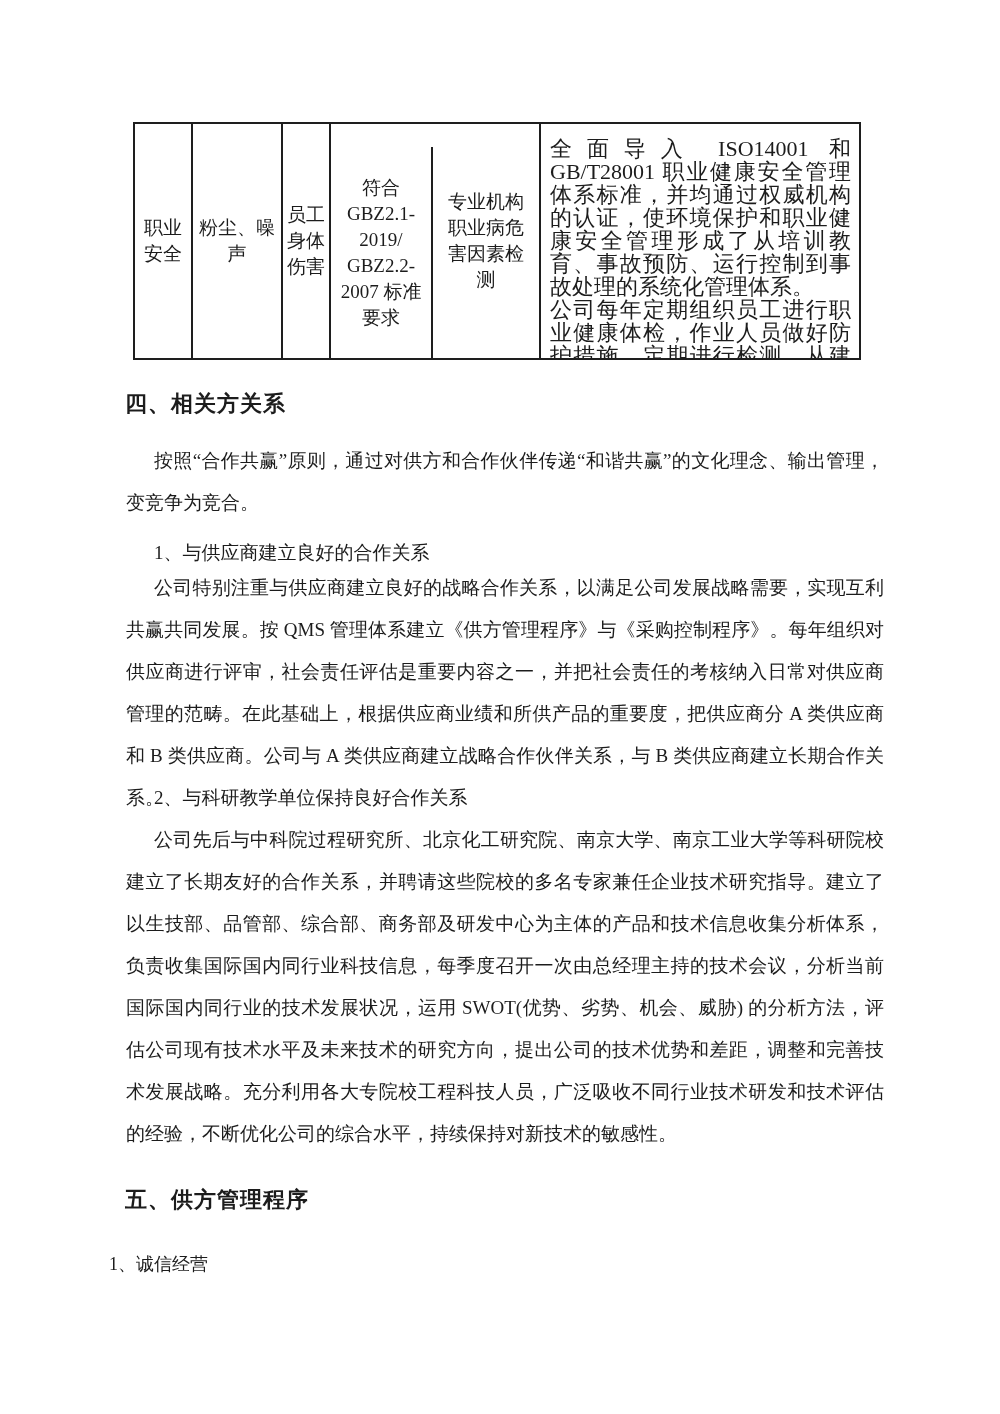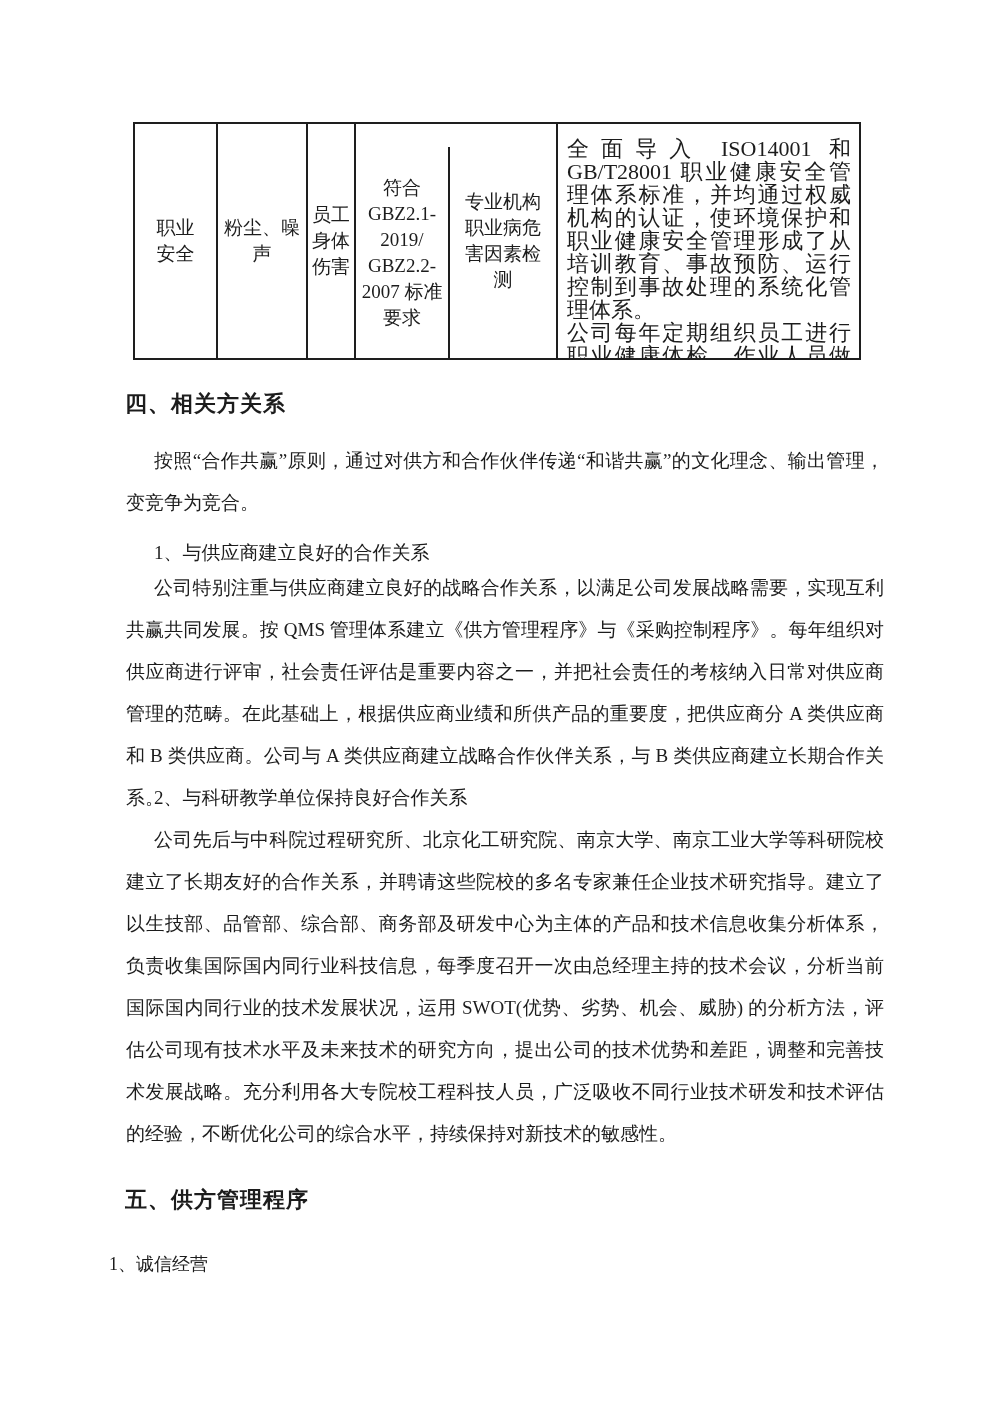--- a/index.html
+++ b/index.html
@@ -31,24 +31,24 @@
     align-items: center;
     justify-content: center;
     text-align: center;
     white-space: pre-line;
     font-size: 19px;
     line-height: 26px;
     overflow: hidden;
     padding: 2px;
   }
   .cell:last-child { border-right: none; }
-  .c1 { width: 83px; }
+  .c1 { width: 58px; }
   .c2 { width: 90px; }
   .c3 { width: 48px; }
-  .c4 { width: 94px; margin-top: 23px; }
+  .c4 { width: 102px; margin-top: 23px; }
   .c5 { width: 108px; }
   .c6 {
     flex: 1;
     display: block;
     text-align: justify;
     font-size: 22px;
     line-height: 23px;
     padding: 13px 8px 0 9px;
   }
 

